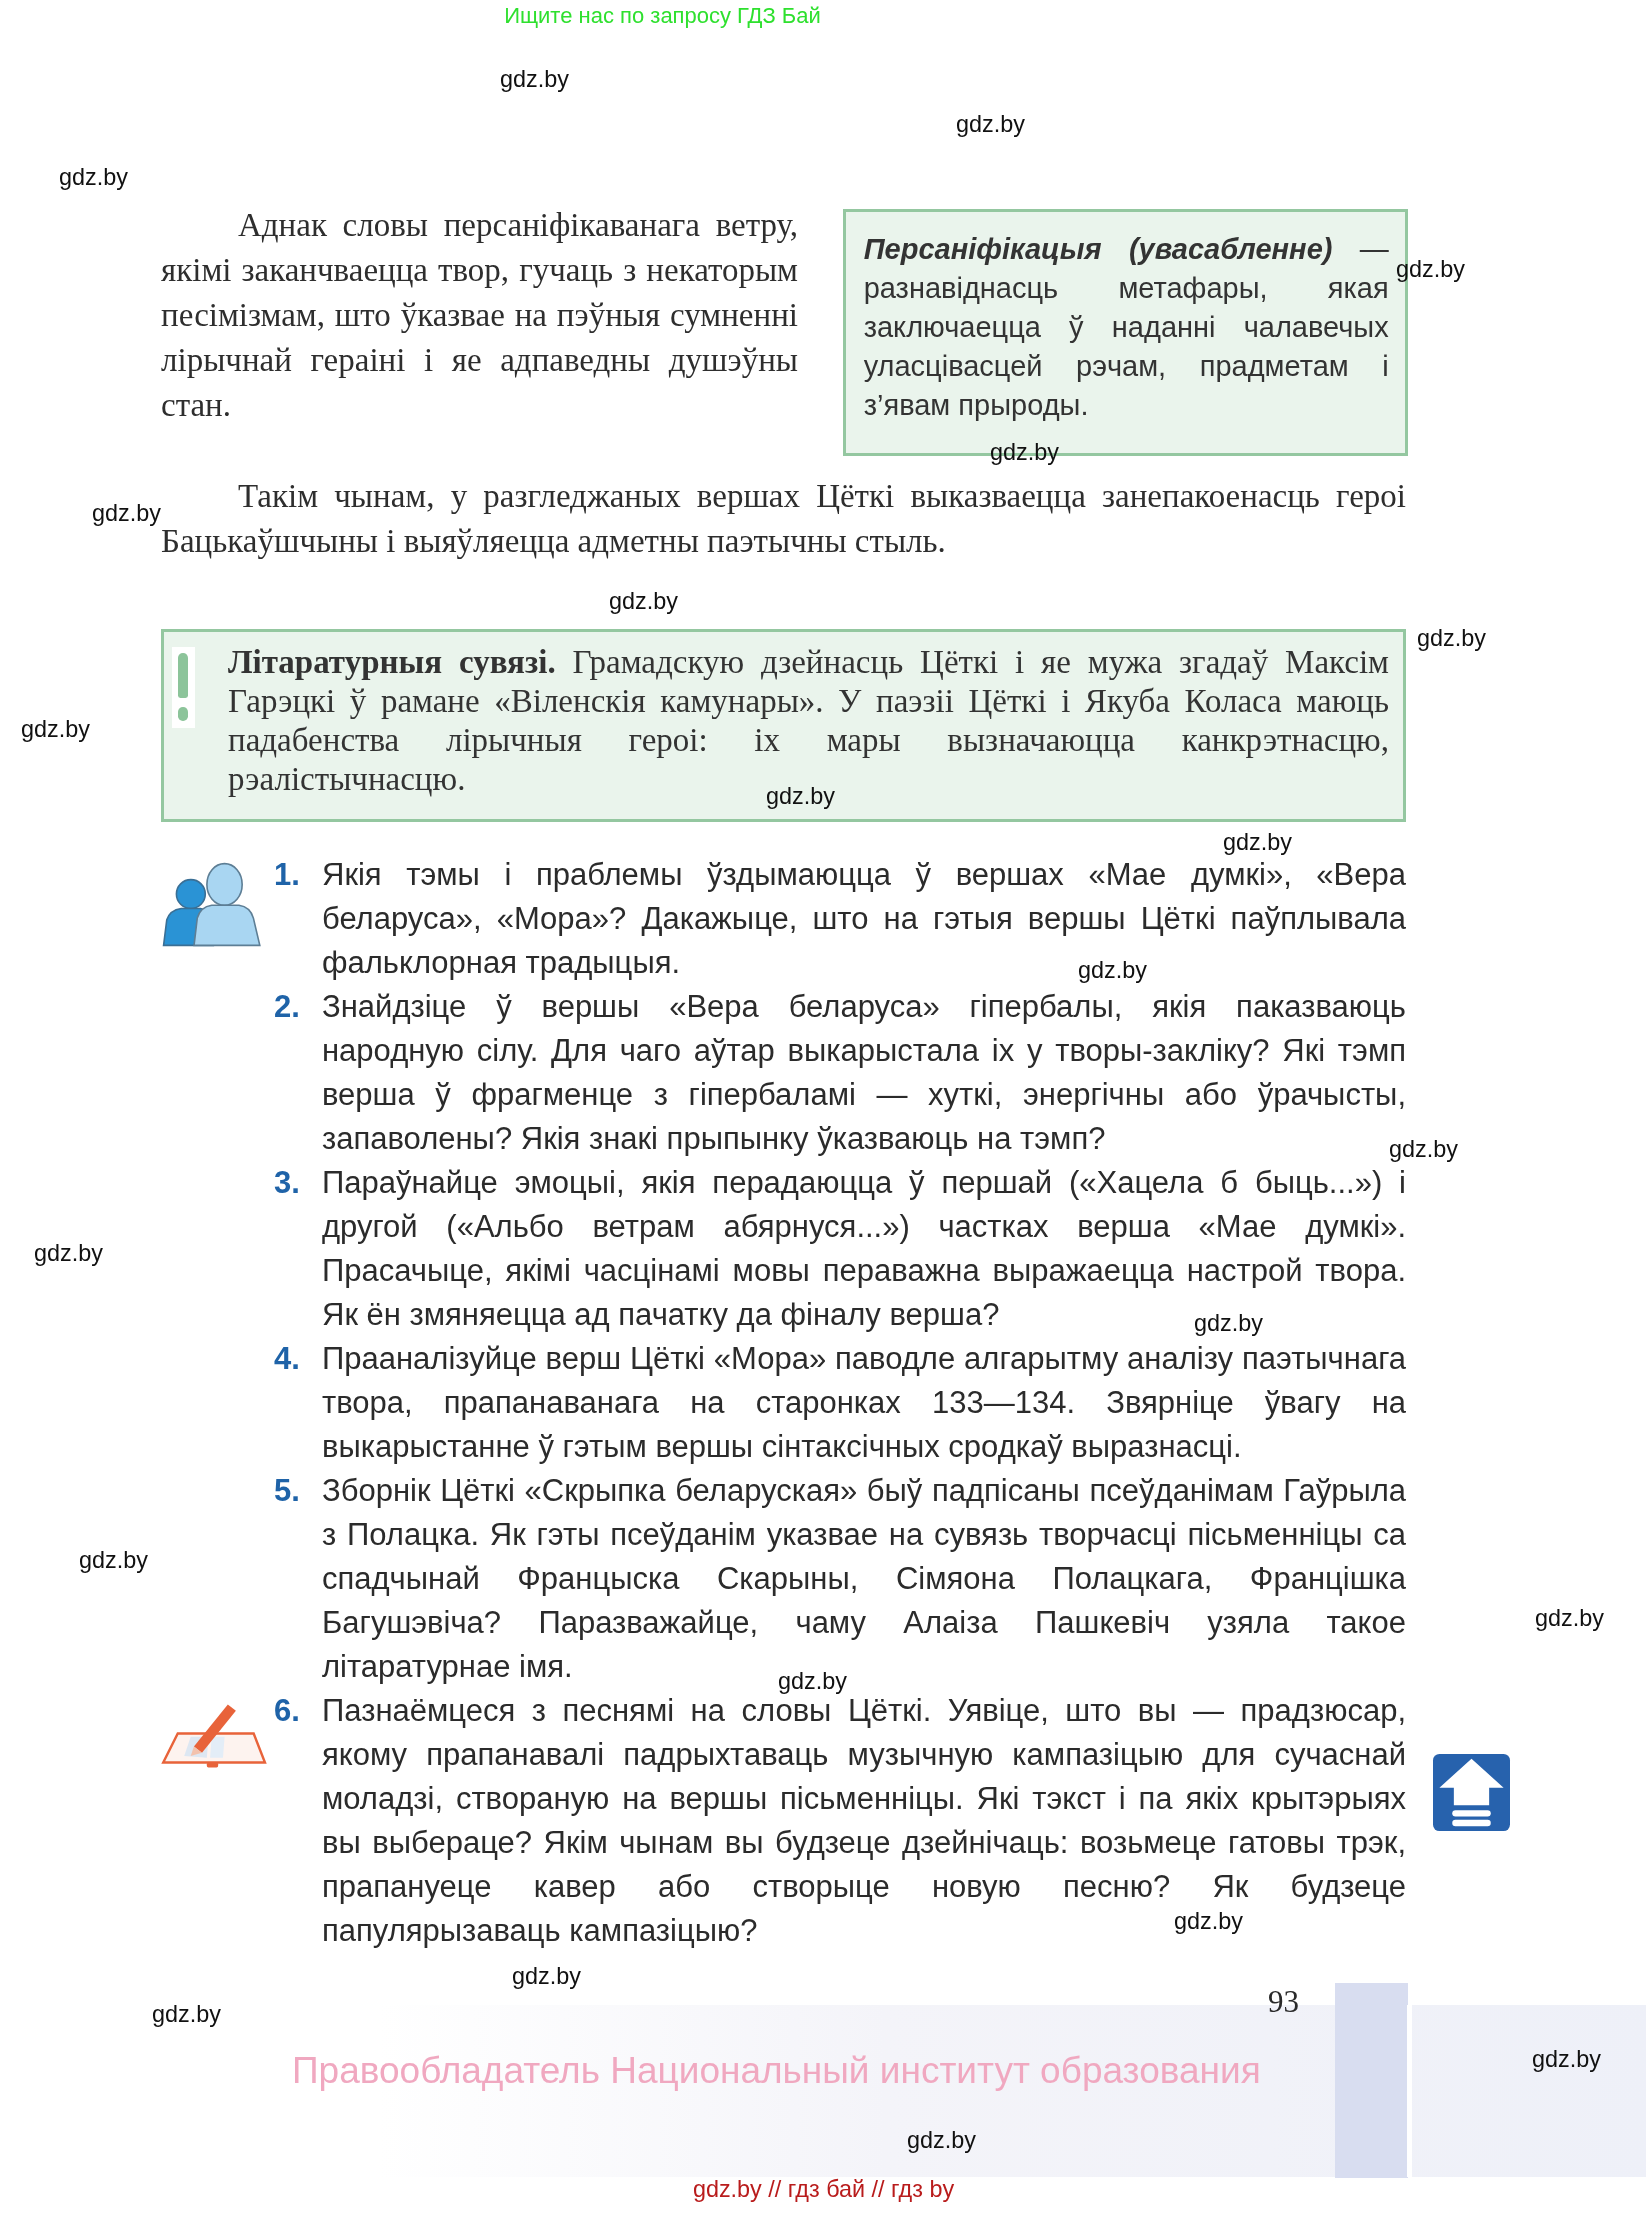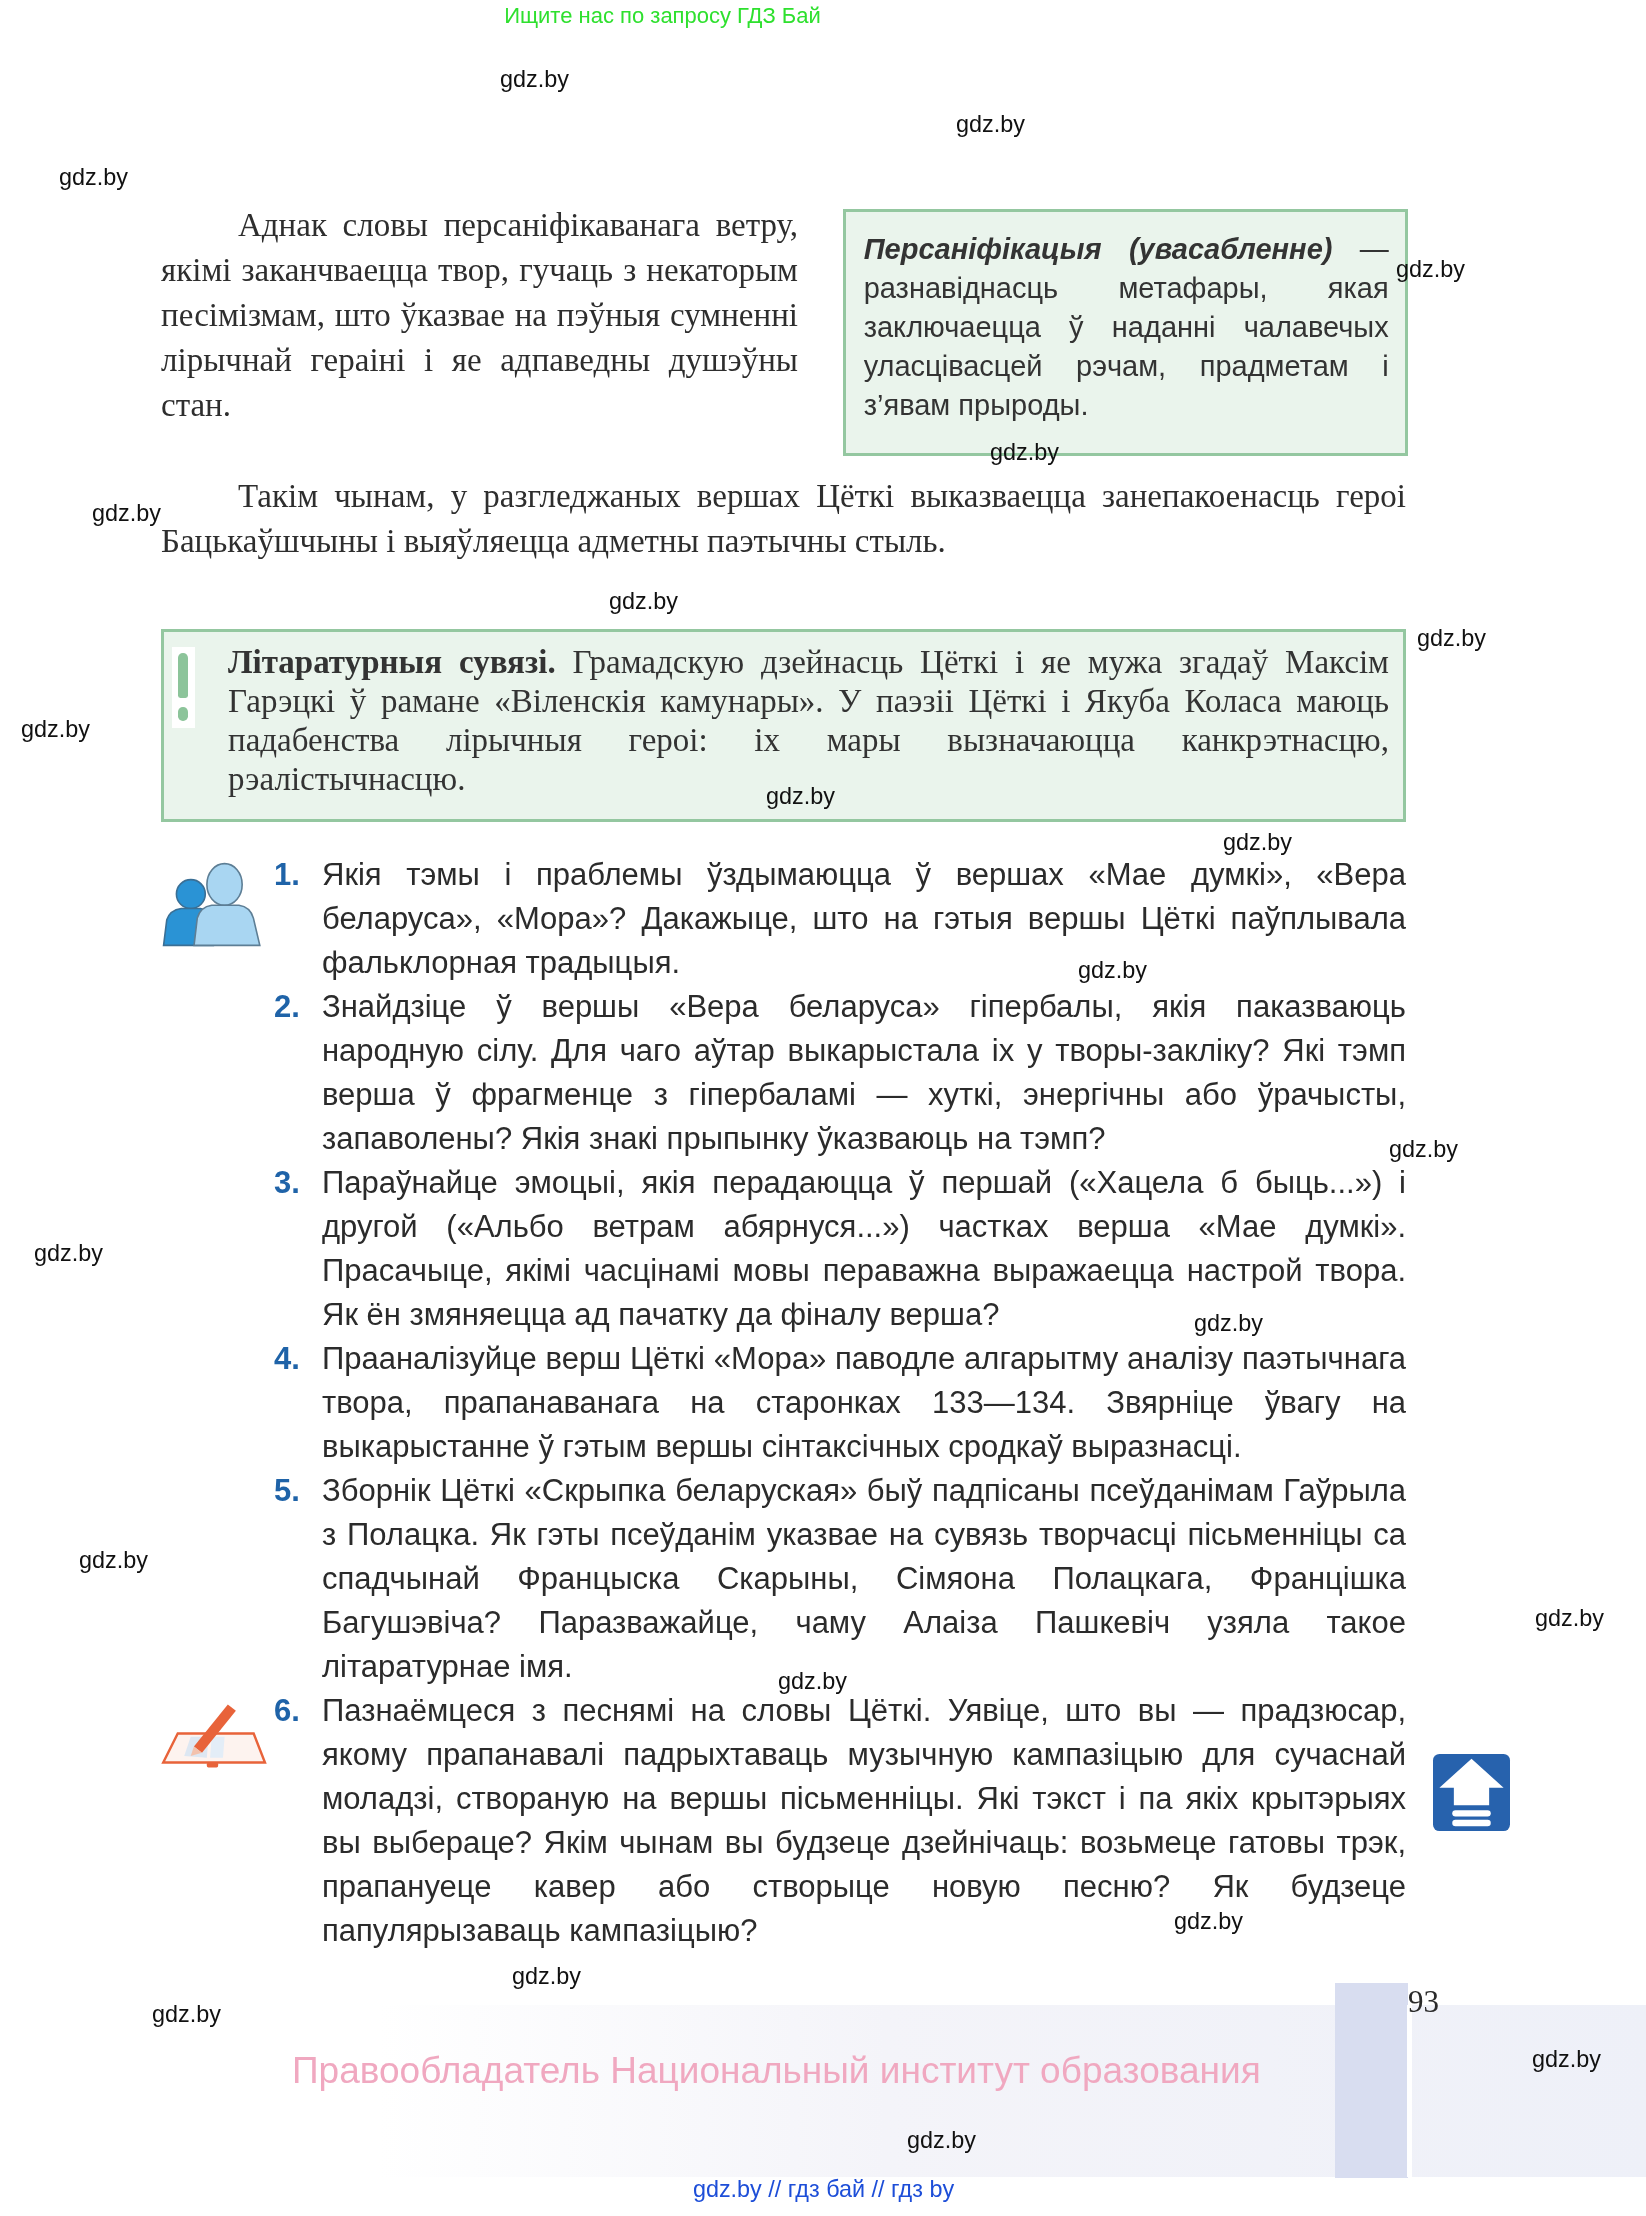--- a/index.html
+++ b/index.html
@@ -38,27 +38,27 @@
   .icon-people { left:160px; top:862px; width:105px; height:85px; }
   .icon-write { left:160px; top:1701px; width:109px; height:69px; }
 
   .side-ref { left:1433px; top:1754px; width:161px; }
   .side-ref .ico { width:77px; height:77px; background:#2762ad; border-radius:6.4px; position:relative; }
   .side-ref .label { margin-top:13px; font-family:"Liberation Sans", sans-serif; font-size:26.6px; line-height:36px; color:#333; }
 
   .footer-band { left:379px; top:2005px; width:1268px; height:172px;
                  background:linear-gradient(to right, #ffffff 0%, #f4f4f9 40%, #eef0f8 100%); }
   .page-strip { left:1335px; top:1983px; width:73px; height:195px; background:#d8ddf0; }
-  .page-num { left:1366px; top:1984px; width:73px; text-align:right; font-family:"Liberation Serif", serif;
+  .page-num { left:1268px; top:1984px; width:73px; text-align:left; font-family:"Liberation Serif", serif;
               font-size:31px; color:#2a2a2a; }
   .strip-gap { left:1407px; top:2005px; width:4.8px; height:172px; background:#ffffff; }
   .copyright { left:292px; top:2050px; width:1128px; font-family:"Liberation Sans", sans-serif; font-size:37px;
                color:#f0a8c0; white-space:nowrap; }
   .bottom-links { left:0; width:1647px; top:2176px; text-align:center; font-family:"Liberation Sans", sans-serif;
-                  font-size:23.4px; color:#1d4ed8; }
+                  font-size:23.4px; color:#b91c1c; }
 </style>
 </head>
 <body>
 
 <div class="abs top-banner">Ищите нас по запросу ГДЗ Бай</div>
 
 <div class="abs serif-text para1">
   <span class="indent"></span><span>Аднак словы персаніфікаванага ветру, якімі заканчваецца твор, гучаць з некаторым песімізмам, што ўказвае на пэўныя сумненні лірычнай гераіні і яе адпаведны душэўны стан.</span>
 </div>
 

